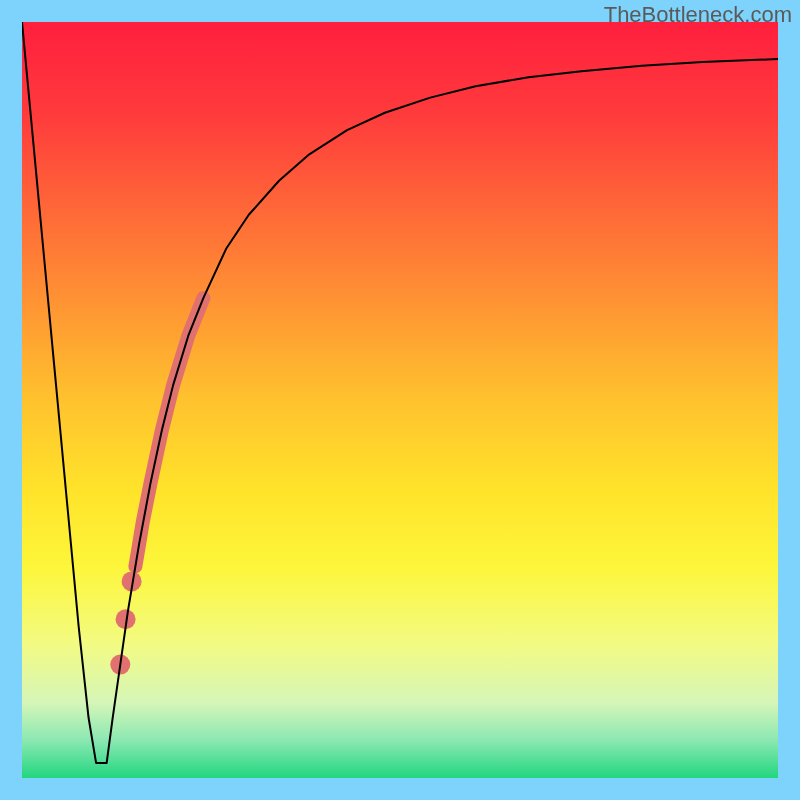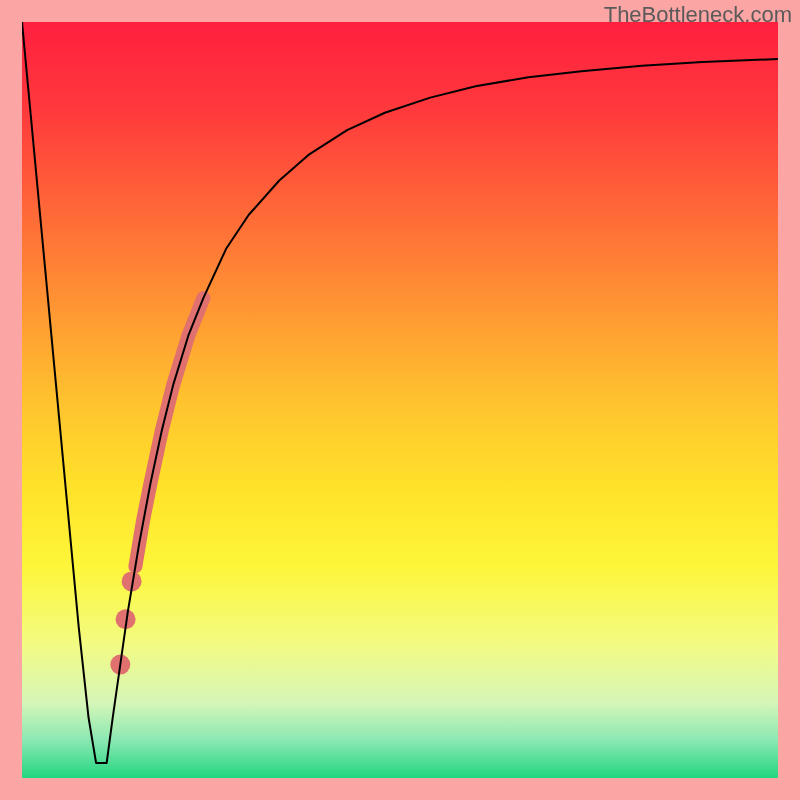--- a/index.html
+++ b/index.html
@@ -7,21 +7,21 @@
     padding: 0;
     width: 800px;
     height: 800px;
     overflow: hidden;
     background: #000;
   }
   .frame {
     position: relative;
     width: 800px;
     height: 800px;
-    background: #fca5a5;
+    background: #7dd3fc;
   }
   .plot {
     position: absolute;
     left: 22px;
     top: 22px;
     width: 756px;
     height: 756px;
     overflow: hidden;
   }
   .watermark {

